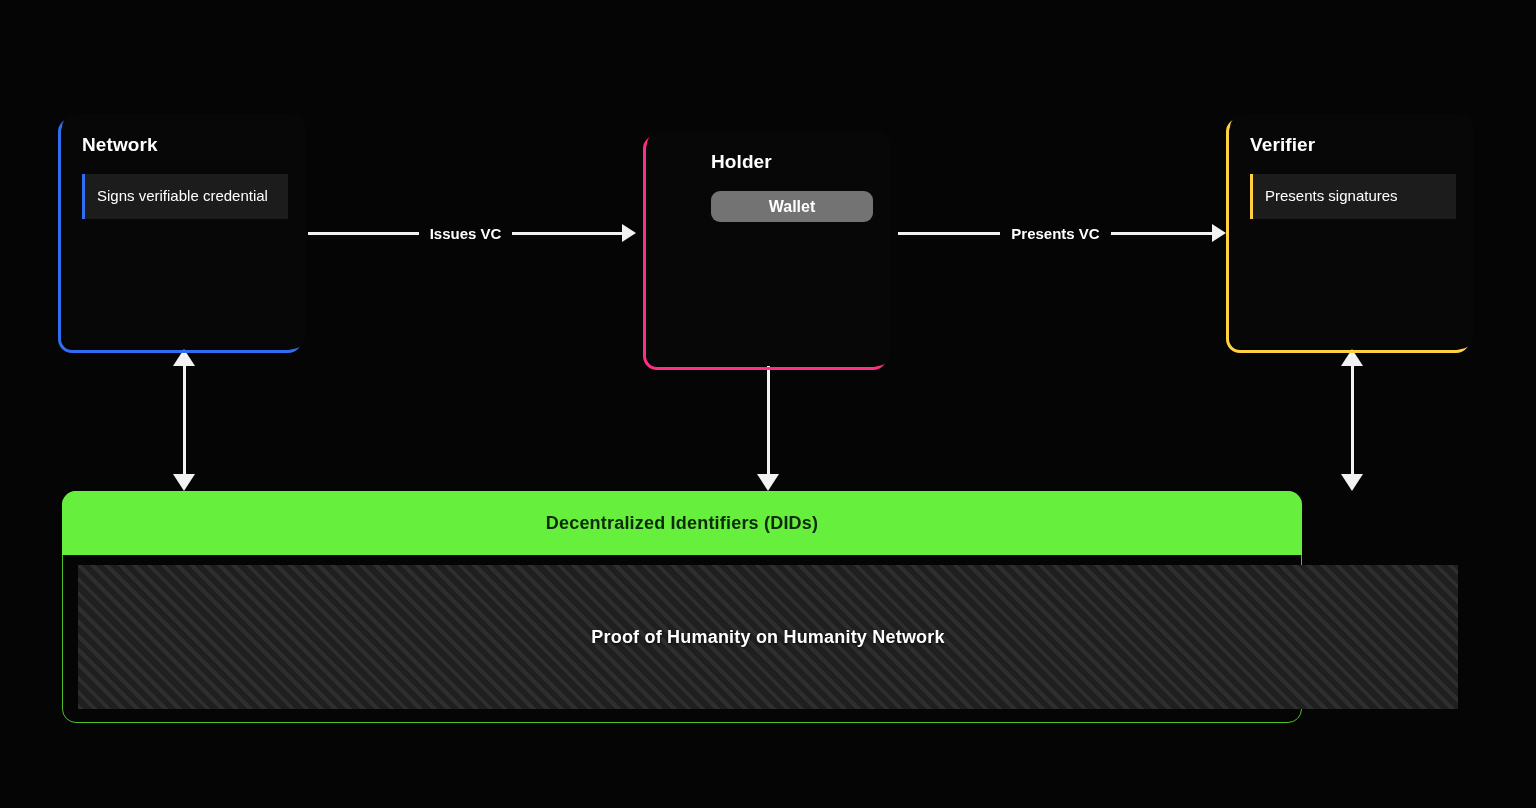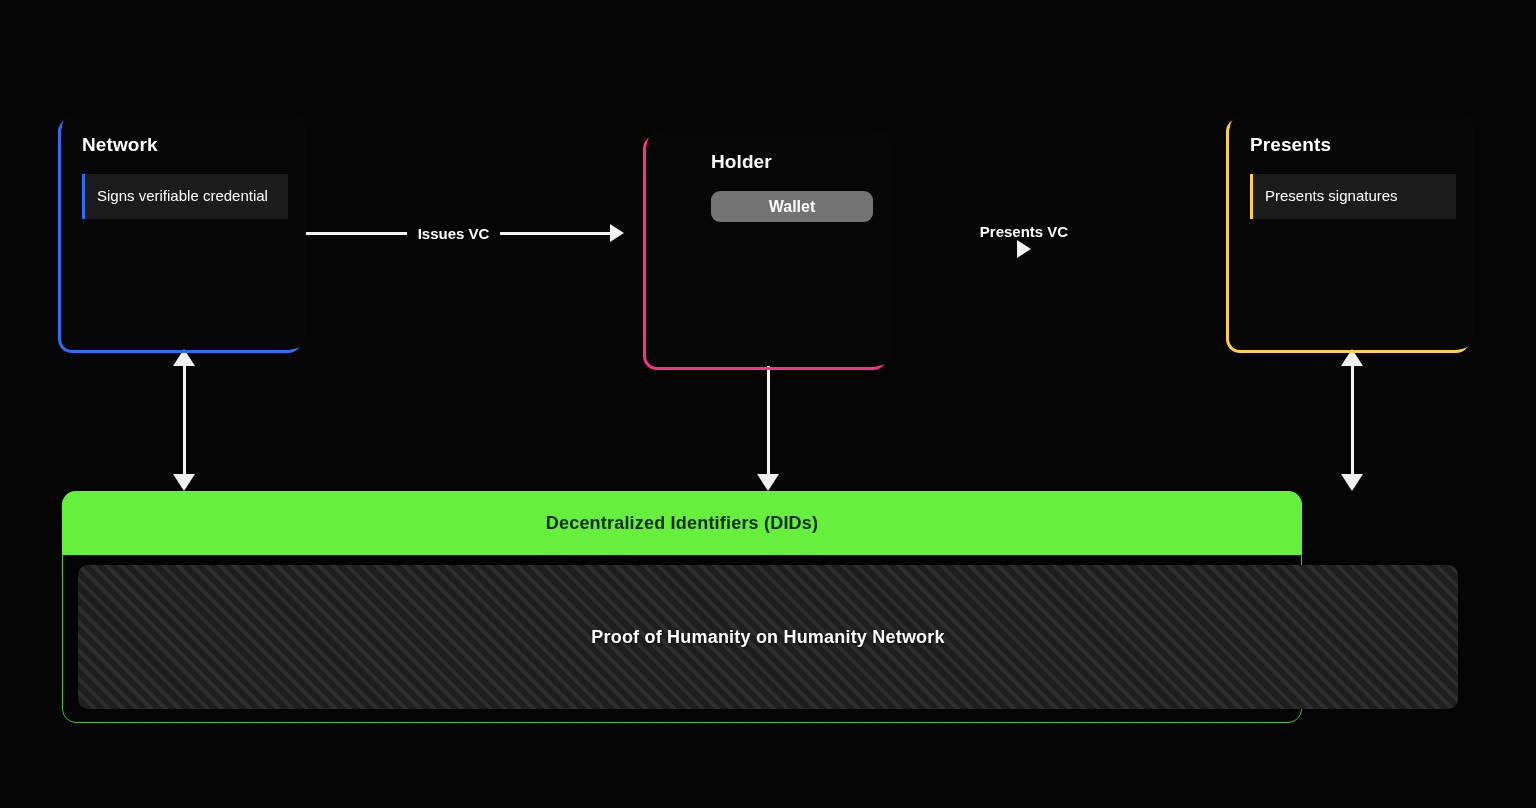--- a/index.html
+++ b/index.html
@@ -166,21 +166,21 @@
     font-size: 18px;
     font-weight: bold;
     letter-spacing: 0.2px;
   }
   #hatch-panel {
     position: absolute;
     left: 16px;
     top: 74px;
     width: 1380px;
     height: 144px;
-    border-radius: 10px;
+    border-radius: 0;
     z-index: 3;
     background-color: #212121;
     background-image: repeating-linear-gradient(
        45deg,
        #2e2e2e 0px, #2e2e2e 4px,
        #1f1f1f 4px, #1f1f1f 10px);
     display: flex;
     align-items: center;
     justify-content: center;
   }
@@ -212,33 +212,33 @@
     <div class="content">
       <div class="role-title">Holder</div>
       <div class="wallet-btn">Wallet</div>
     </div>
   </div>
 
   <div class="role-card" id="card-verifier" style="--accent:#ffd23d; left:1230px; top:114px; width:244px; height:235px;">
     <div class="offset-outline"></div>
     <div class="frame"></div>
     <div class="content">
-      <div class="role-title">Presents</div>
+      <div class="role-title">Verifier</div>
       <div class="fact-panel">Presents signatures</div>
     </div>
   </div>
 
-  <div class="h-arrow" style="left:296px; top:223px; width:328px;">
+  <div class="h-arrow" style="left:308px; top:223px; width:328px;">
     <div class="seg"></div>
     <div class="lbl">Issues VC</div>
     <div class="seg"></div>
     <div class="head"></div>
   </div>
 
-  <div class="h-arrow" style="left:860px; top:223px; width:328px;flex-direction:column;">
+  <div class="h-arrow" style="left:898px; top:223px; width:328px;">
     <div class="seg"></div>
     <div class="lbl">Presents VC</div>
     <div class="seg"></div>
     <div class="head"></div>
   </div>
 
   <div class="v-arrow" style="left:172px; top:349px; height:142px;">
     <div class="head-up"></div>
     <div class="shaft"></div>
     <div class="head-down"></div>

